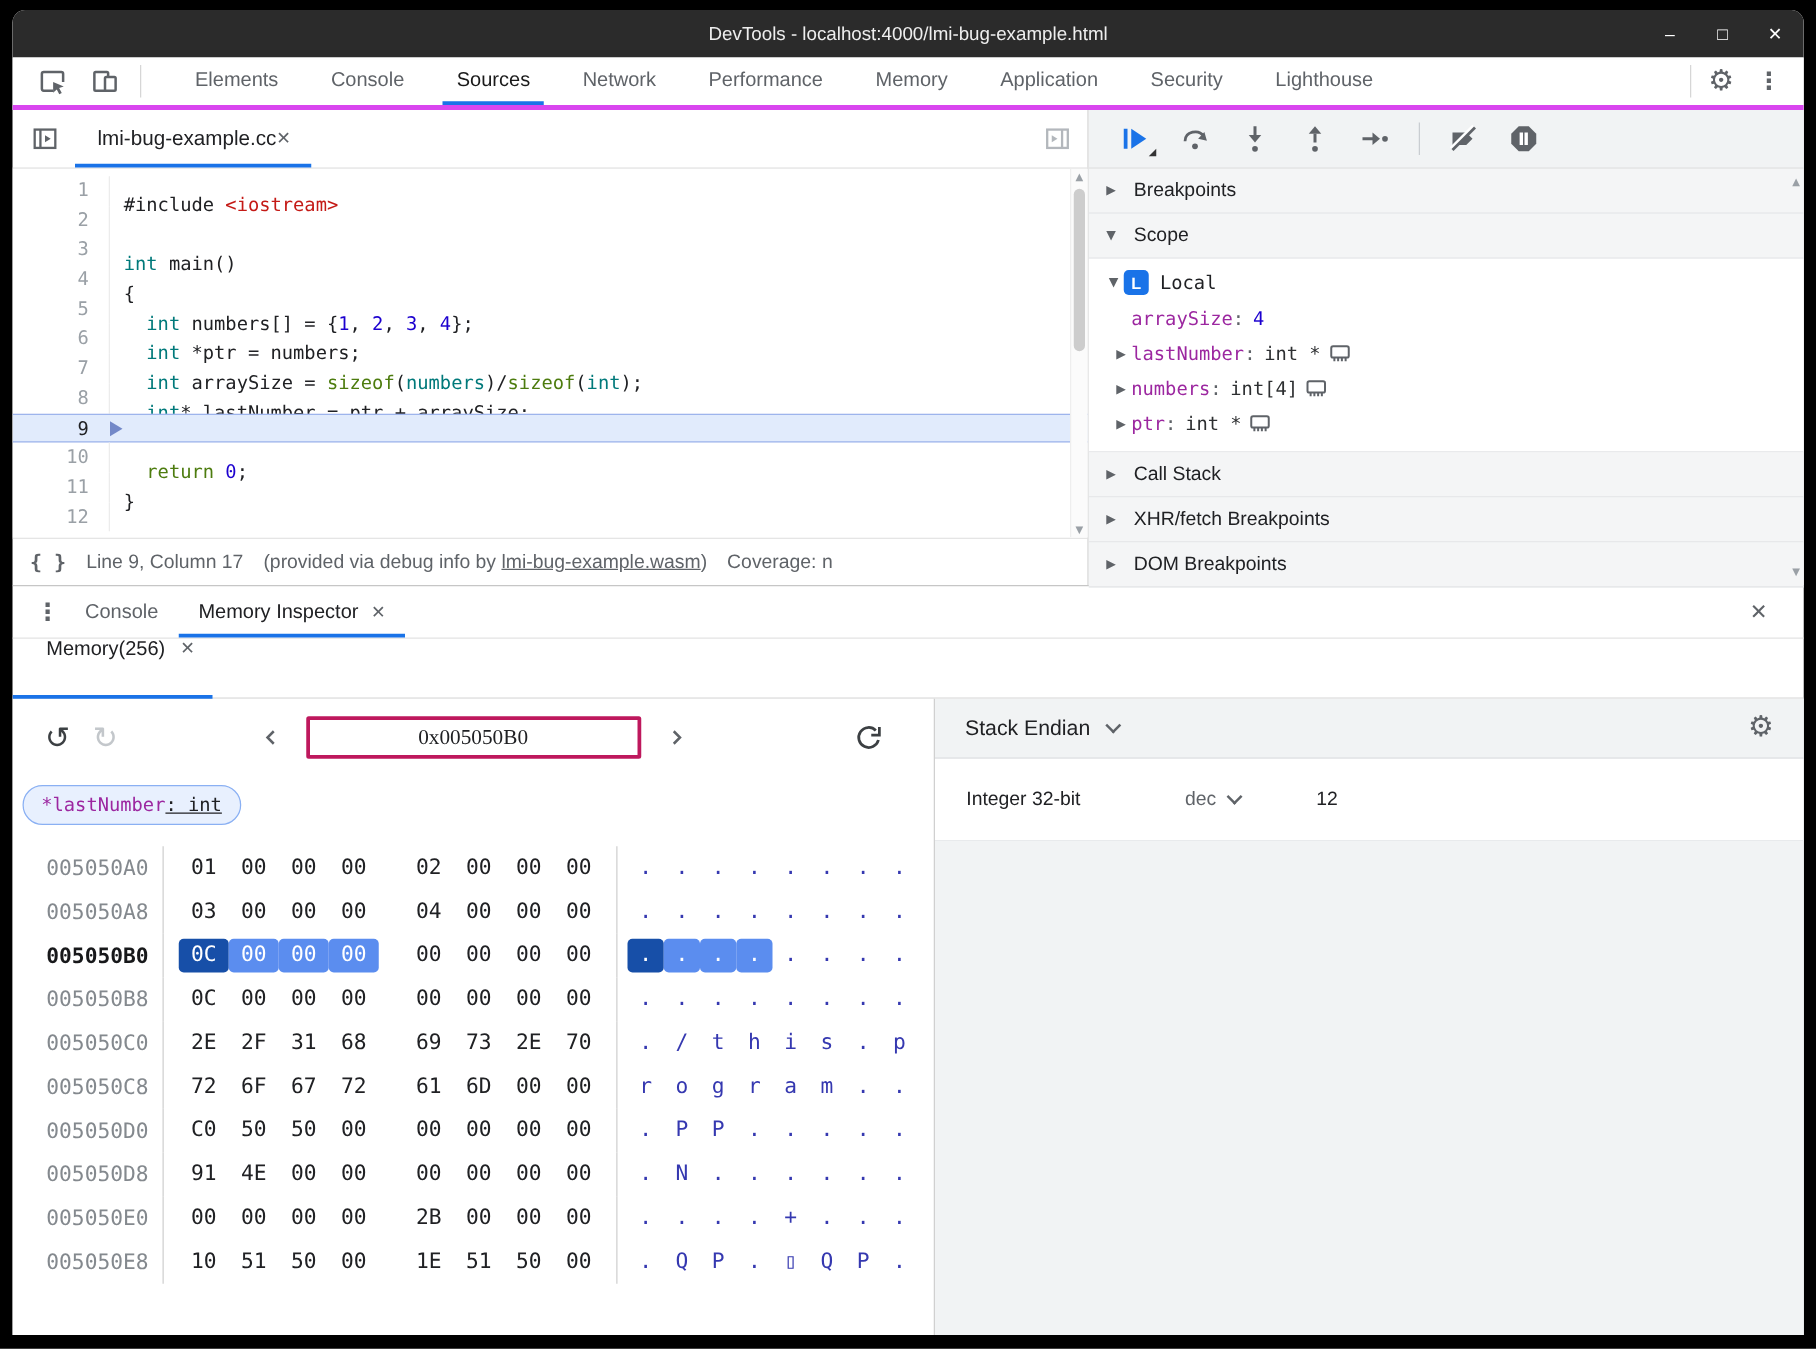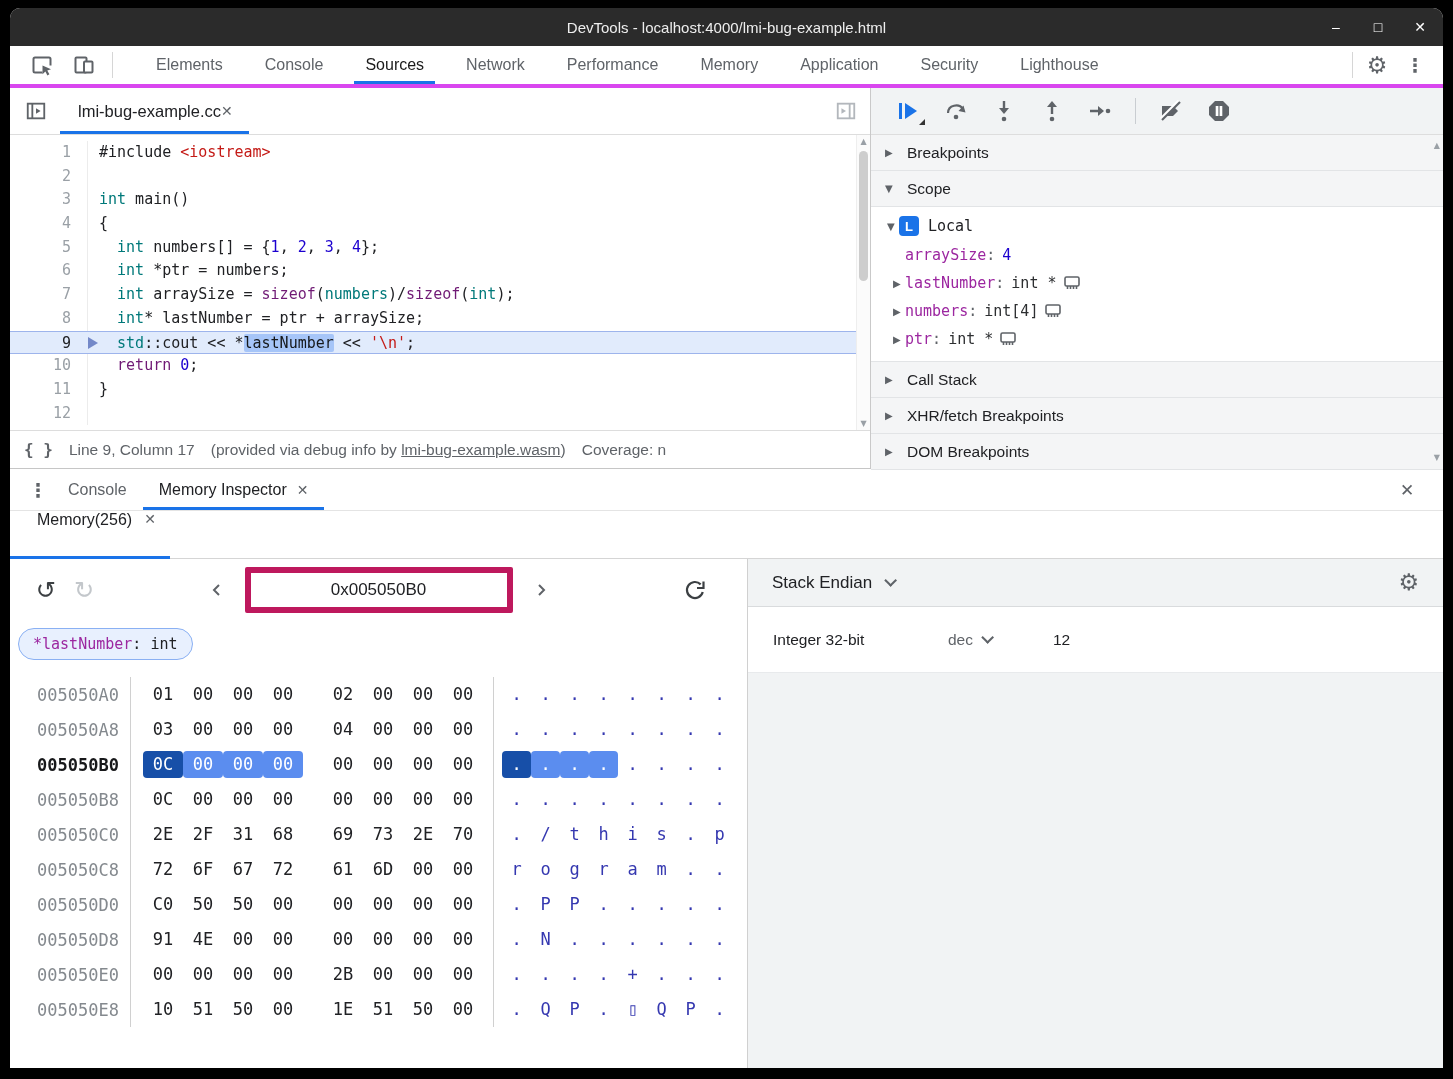--- a/index.html
+++ b/index.html
@@ -43,26 +43,26 @@
   .ftab::after { content:""; position:absolute; left:0; right:0; bottom:0; height:3px; background:#1a73e8; }
   .xsmall { color:#5f6368; font-size:14px; font-family:"DejaVu Sans",sans-serif; }
   .ftabs-right { margin-left:auto; margin-right:10px; opacity:.75; }
 
   .editor { flex:1; position:relative; overflow:hidden; background:#fff;
             font-family:"DejaVu Sans Mono", monospace; font-size:15px; }
   .code-lines { padding-top:6px; }
   .crow { display:flex; height:23.7px; line-height:23.7px; white-space:pre; position:relative; }
   .ln { width:78px; flex:0 0 78px; text-align:right; padding-right:16px; color:#9aa0a6;
         border-right:1px solid #ececec; }
-  .ltext { padding-left:11px; }
+  .ltext { padding-left:11px;margin-top:12px; }
   .crow.cur { background:#e1ebfc; border-top:1px solid rgba(90,125,220,.5); border-bottom:1px solid rgba(90,125,220,.5); height:23.7px; }
   .crow.cur .ln { color:#202124; border-right-color:transparent; }
   .exec-arrow { position:absolute; left:78px; top:5px; width:0; height:0;
                 border-left:10px solid #7388c8; border-top:6px solid transparent; border-bottom:6px solid transparent; }
-  .tok-p { color:#202124; } .tok-k { color:#00797a; } .tok-m { color:#701a75;text-align:center; }
+  .tok-p { color:#202124; } .tok-k { color:#00797a; } .tok-m { color:#4d7c0f;text-align:center; }
   .tok-n { color:#1c00cf; } .tok-s { color:#c41a16; }
   .tok-hl { background:#a6c5f8; color:#16181a; border-radius:2px; }
   .vscroll { position:absolute; top:0; right:0; width:14px; bottom:0; background:#fbfbfb; border-left:1px solid #eee; }
   .vscroll .arr { position:absolute; left:0; width:100%; text-align:center; font-size:8px; color:#9aa0a6; font-family:"DejaVu Sans",sans-serif;}
   .vscroll .thumb { position:absolute; left:2px; right:2px; top:16px; height:130px; background:#cdcdcd; border-radius:6px; }
 
   .statusbar { height:38px; border-top:1px solid #ddd; display:flex; align-items:center; gap:16px;
                padding:0 14px; font-size:15.5px; color:#5f6368; white-space:nowrap; overflow:hidden; }
   .curly { font-family:"DejaVu Sans Mono", monospace; font-weight:bold; font-size:16px; color:#5f6368; }
   .wasmlink { text-decoration:underline; color:#5f6368; }
@@ -105,28 +105,28 @@
   .memtab { height:100%; display:flex; align-items:flex-start; gap:12px; padding:0 14px 0 27px;
             font-size:16px; color:#202124; position:relative; }
   .memtab::after { content:""; position:absolute; left:0; right:0; bottom:-1px; height:3px; background:#1a73e8; }
 
   .mi-body { flex:1; display:flex; min-height:0; }
   .hex-pane { width:738px; flex:0 0 738px; border-right:1px solid #d0d0d0; background:#fff; overflow:hidden; }
   .mi-toolbar { height:62px; display:flex; align-items:center; position:relative; padding:0 26px; }
   .undo-redo { display:flex; gap:18px; font-family:"DejaVu Sans",sans-serif; font-size:24px; }
   .undo { color:#3c4043; } .redo { color:#c3c7cb; }
   .addr-group { position:absolute; left:50%; transform:translateX(-50%); display:flex; align-items:center; gap:14px; }
-  .addr-input { width:268px; height:46px; border:6px solid #be185d; border-radius:2px; text-align:center;
-                font-size:17px; color:#202124; font-family:Liberation Sans, sans-serif; outline:none; }
+  .addr-input { width:268px; height:34px; border:3px solid #be185d; border-radius:2px; text-align:center;
+                font-size:17px; color:#202124; font-family:Liberation Serif, serif; outline:none; }
   .refresh { margin-left:auto; margin-right:12px; }
   .chip-row { height:46px; display:flex; align-items:center; padding-left:8px; }
   .chip { display:inline-flex; align-items:center; height:32px; padding:0 14px; border-radius:16px;
           background:#e8f0fe; border:1px solid #8ab0f3; font-family:"DejaVu Sans Mono",monospace; font-size:15px; }
   .chip .cname { color:#9c27a0; }
-  .chip .ctype { color:#202124; }
+  .chip .ctype { color:#202124;text-decoration:underline; }
 
   .hex-grid { margin-top:10px; font-family:"DejaVu Sans Mono", monospace; font-size:17px; }
   .hrow { display:flex; align-items:center; height:35px; }
   .haddr { width:121px; flex:0 0 121px; padding-left:27px; color:#84898e; border-right:1px solid #d0d0d0;
            height:100%; display:flex; align-items:center; }
   .haddr.cur { color:#17181a; font-weight:bold; }
   .hbytes { display:flex; padding-left:12px; }
   .hbyte { width:40px; text-align:center; color:#202124; height:27px; line-height:27px; border-radius:4px; }
   .hbyte.gap { margin-left:20px; }
   .hascii { display:flex; border-left:1px solid #d0d0d0; margin-left:10px; padding-left:8px; height:100%; align-items:center; }
@@ -223,21 +223,21 @@
       <div class="editor">
         <div class="code-lines" id="code-lines">
             <div class="crow"><span class="ln">1</span><span class="ltext"><span class="tok-p">#include </span><span class="tok-s">&lt;iostream&gt;</span></span></div>
             <div class="crow"><span class="ln">2</span><span class="ltext"></span></div>
             <div class="crow"><span class="ln">3</span><span class="ltext"><span class="tok-k">int</span><span class="tok-p"> main()</span></span></div>
             <div class="crow"><span class="ln">4</span><span class="ltext"><span class="tok-p">{</span></span></div>
             <div class="crow"><span class="ln">5</span><span class="ltext"><span class="tok-p">  </span><span class="tok-k">int</span><span class="tok-p"> numbers[] = {</span><span class="tok-n">1</span><span class="tok-p">, </span><span class="tok-n">2</span><span class="tok-p">, </span><span class="tok-n">3</span><span class="tok-p">, </span><span class="tok-n">4</span><span class="tok-p">};</span></span></div>
             <div class="crow"><span class="ln">6</span><span class="ltext"><span class="tok-p">  </span><span class="tok-k">int</span><span class="tok-p"> *ptr = numbers;</span></span></div>
             <div class="crow"><span class="ln">7</span><span class="ltext"><span class="tok-p">  </span><span class="tok-k">int</span><span class="tok-p"> arraySize = </span><span class="tok-m">sizeof</span><span class="tok-p">(</span><span class="tok-k">numbers</span><span class="tok-p">)/</span><span class="tok-m">sizeof</span><span class="tok-p">(</span><span class="tok-k">int</span><span class="tok-p">);</span></span></div>
             <div class="crow"><span class="ln">8</span><span class="ltext"><span class="tok-p">  </span><span class="tok-k">int</span><span class="tok-p">* lastNumber = ptr + arraySize;</span></span></div>
-            <div class="crow cur"><span class="ln">9</span><span class="exec-arrow"></span><span class="ltext"><span class="tok-p">  </span><span class="tok-k">std</span><span class="tok-p">::cout &lt;&lt; *</span><span class="tok-hl">lastNumber</span><span class="tok-p"> &lt;&lt; </span><span class="tok-s">'\n'</span><span class="tok-p">;</span></span></div>
+            <div class="crow cur"><span class="ln">9</span><span class="exec-arrow"></span></div>
             <div class="crow"><span class="ln">10</span><span class="ltext"><span class="tok-p">  </span><span class="tok-m">return</span><span class="tok-p"> </span><span class="tok-n">0</span><span class="tok-p">;</span></span></div>
             <div class="crow"><span class="ln">11</span><span class="ltext"><span class="tok-p">}</span></span></div>
             <div class="crow"><span class="ln">12</span><span class="ltext"></span></div>
           </div>
         <div class="vscroll">
           <span class="arr" style="top:2px">▲</span>
           <span class="thumb"></span>
           <span class="arr" style="bottom:2px">▼</span>
         </div>
       </div>

